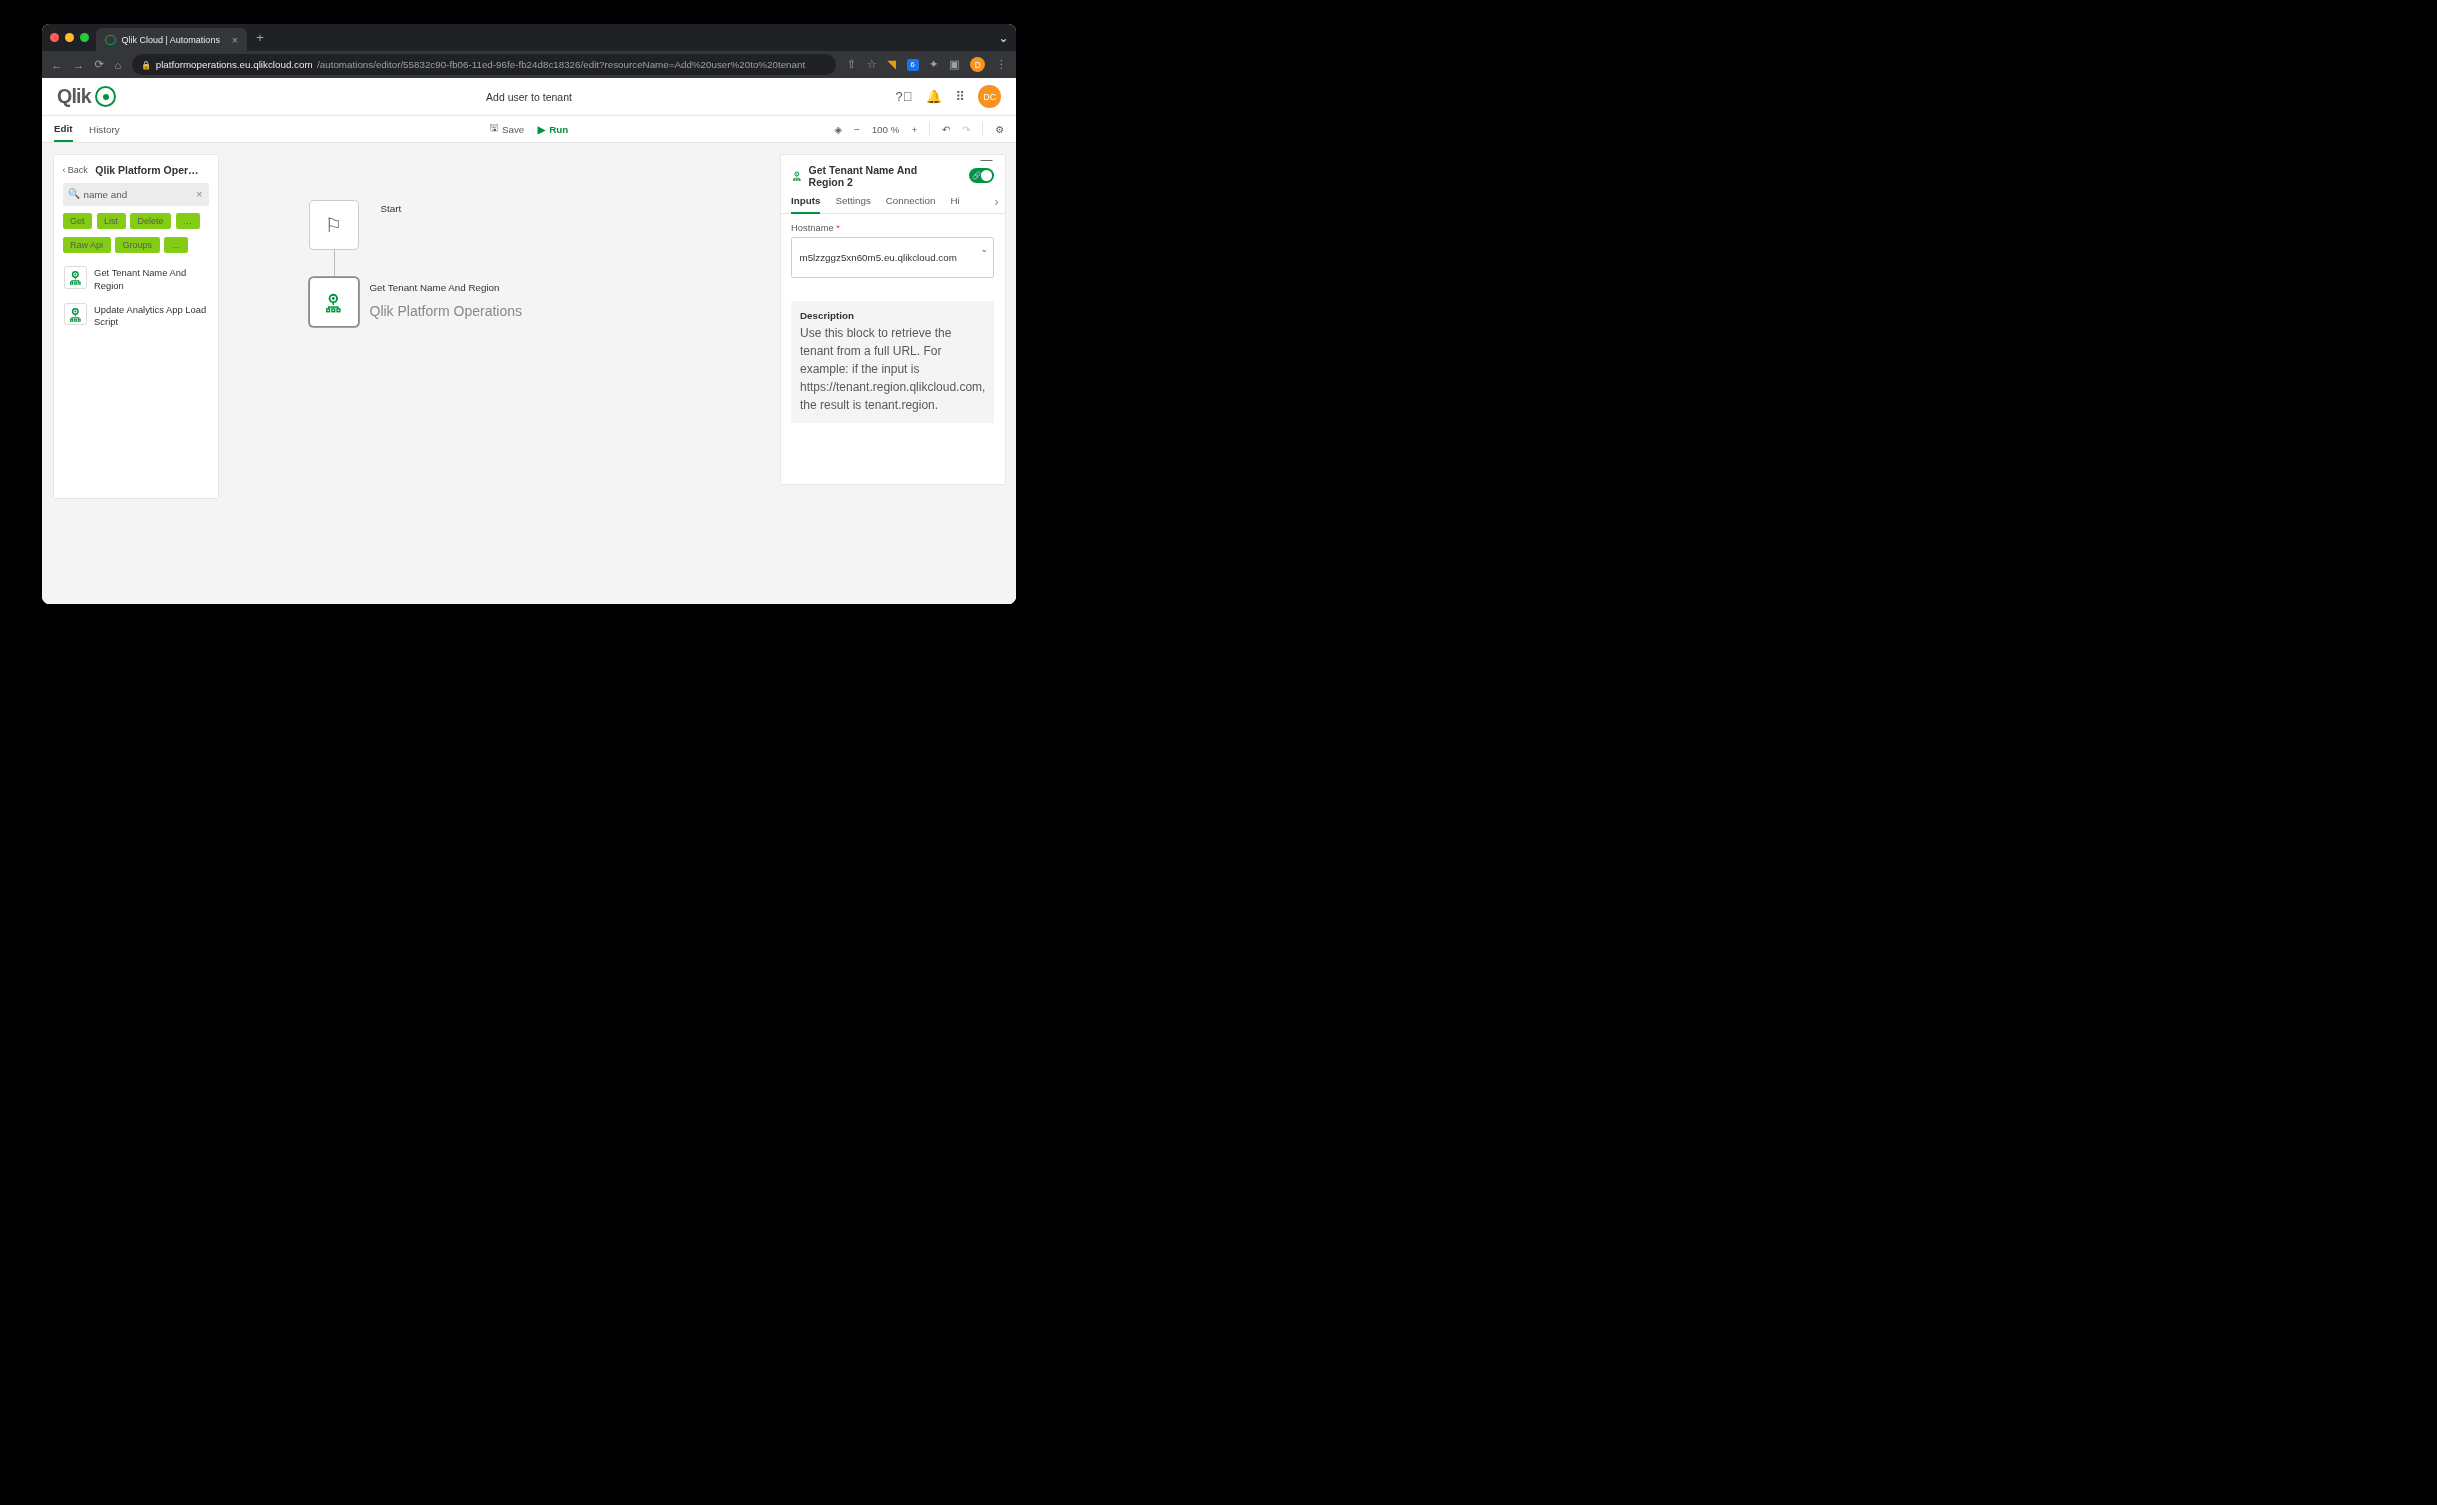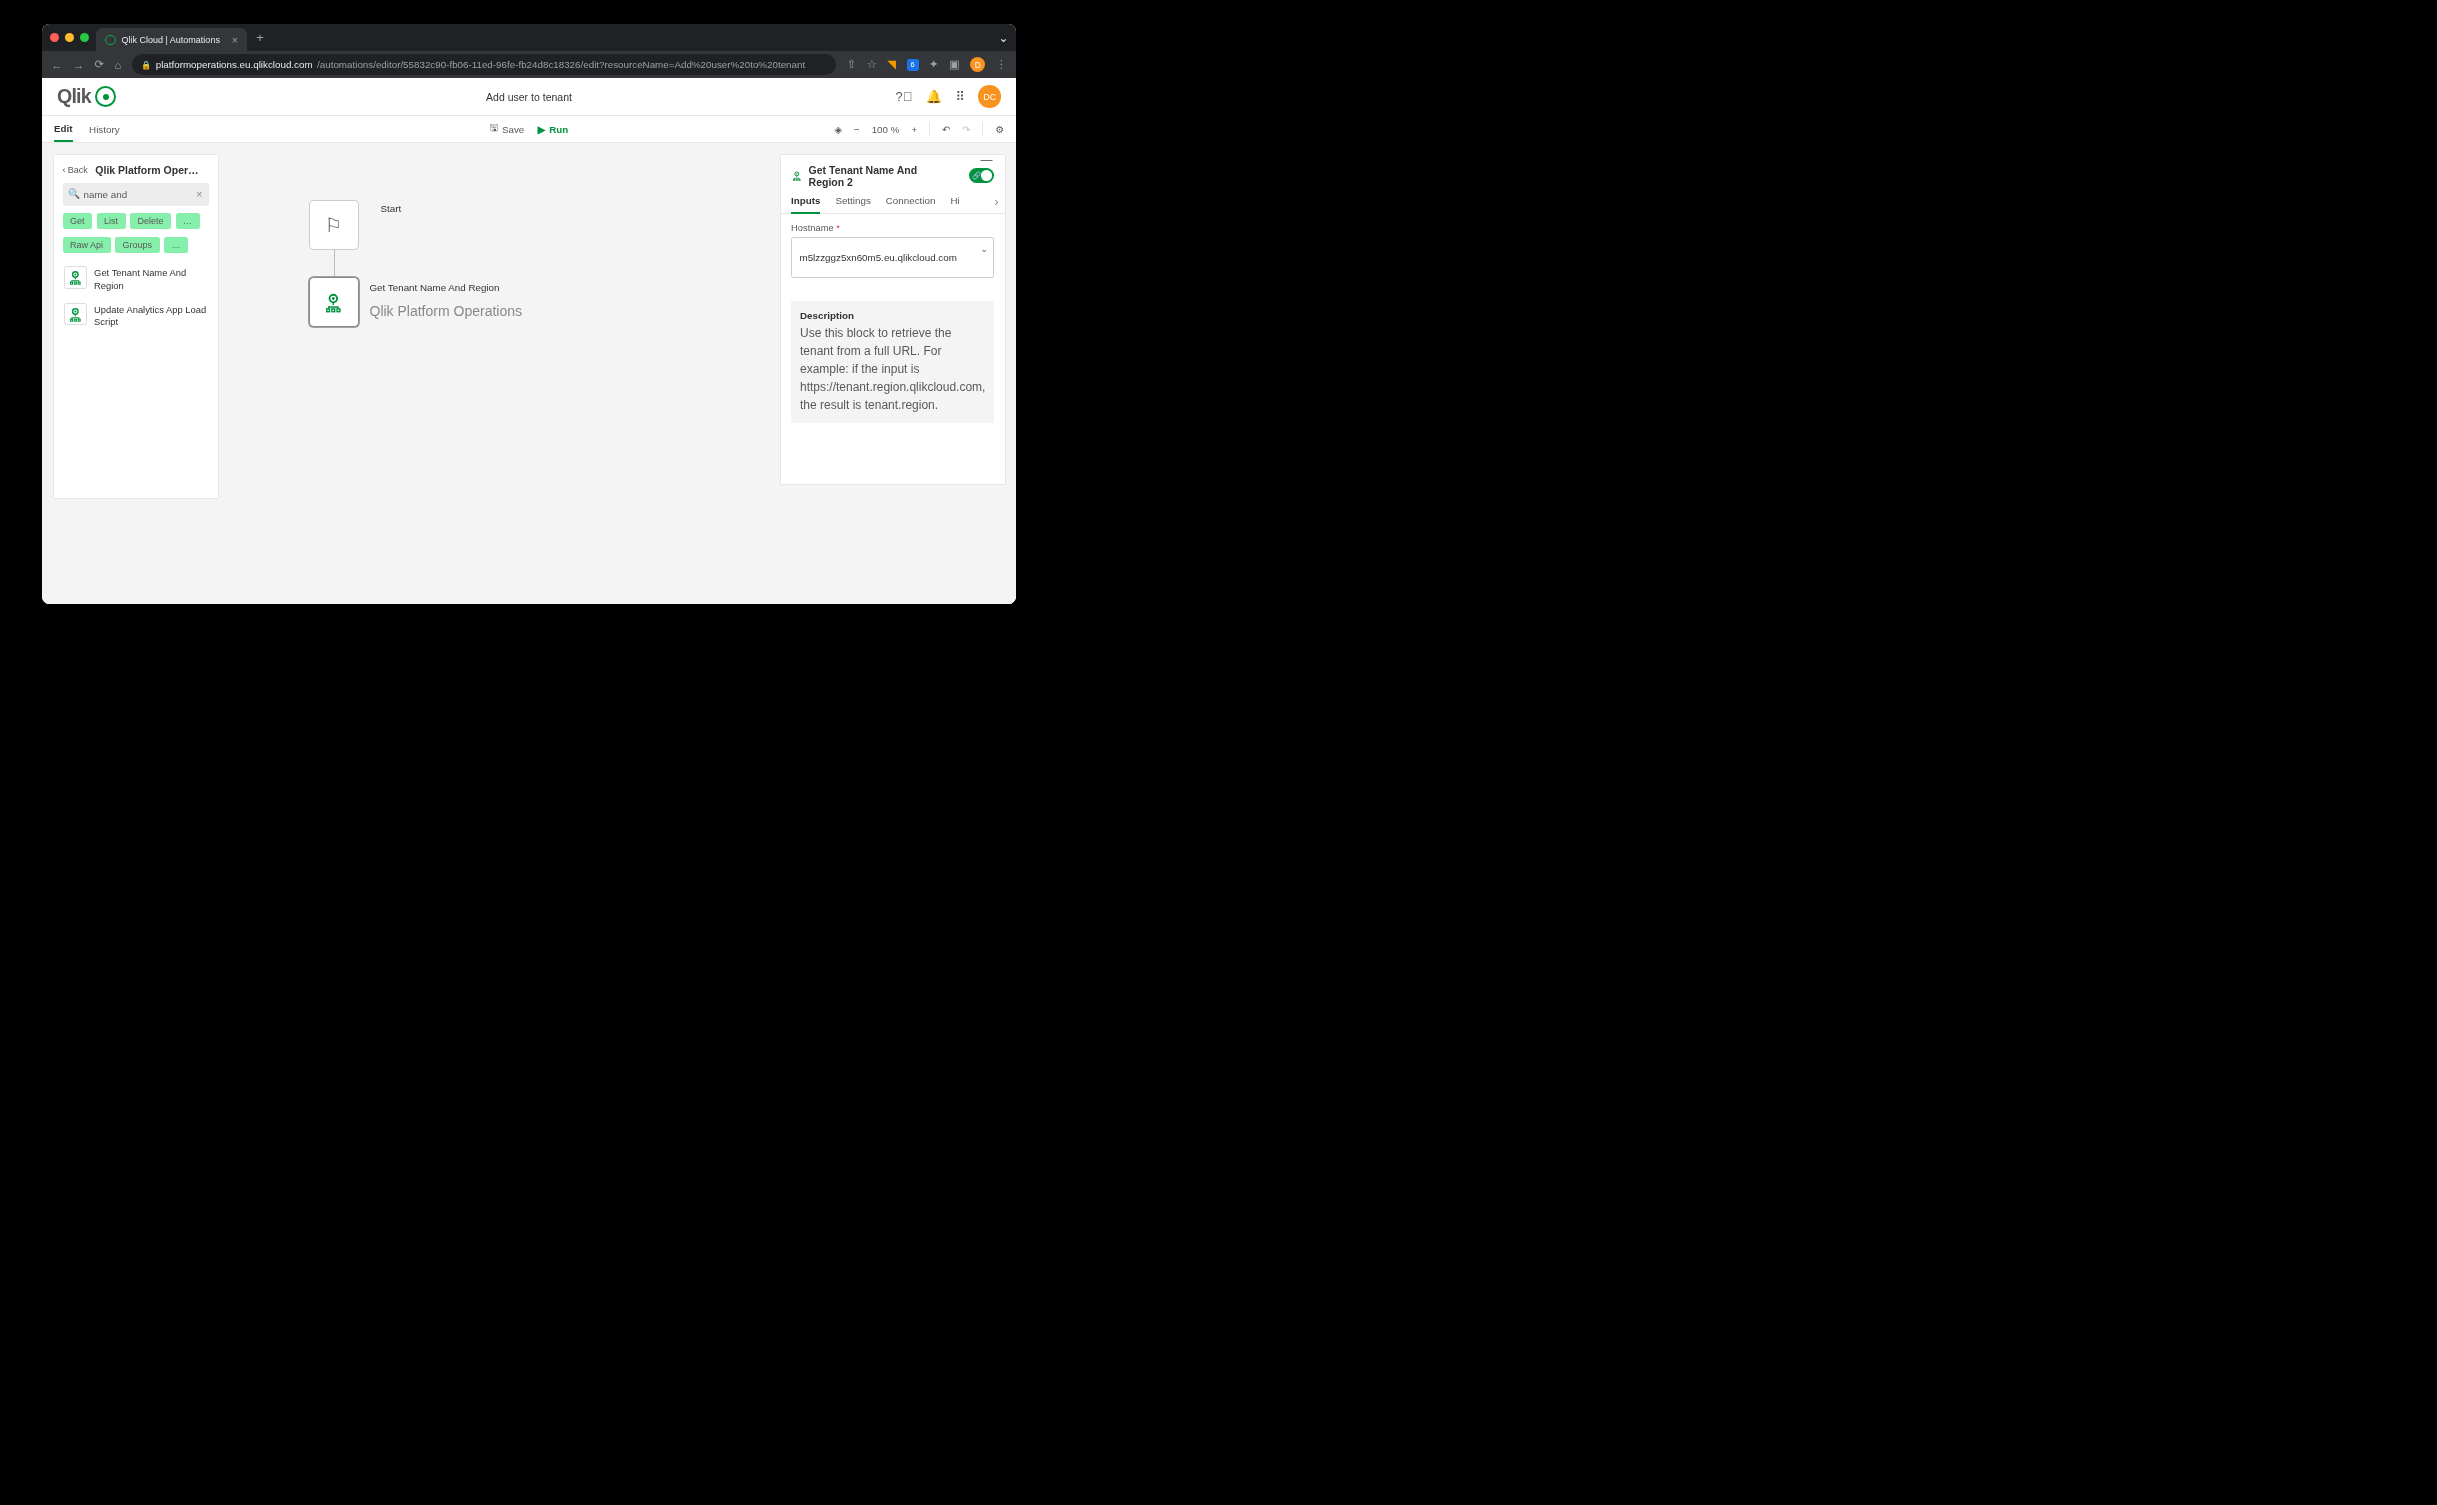--- a/index.html
+++ b/index.html
@@ -107,21 +107,21 @@
 .lp-back { color:#595959; font-size:9px; cursor:pointer; display:flex;align-items:center;gap:2.3px;}
 .lp-title { font-weight:700; font-size:10.5px; color:#333; overflow:hidden; text-overflow:ellipsis; white-space:nowrap; flex:1;}
 .lp-search { position:relative; }
 .lp-search input {
   width:100%; height:22.6px; border:none; background:#ececec; border-radius:2.3px;
   padding:0 21px; font-size:9.8px; color:#595959;
 }
 .lp-search .s-ico { position:absolute; left:6px; top:5.3px; color:#888; font-size:9.8px;}
 .lp-search .s-clr { position:absolute; right:6px; top:4.5px; color:#888; font-size:10.5px; cursor:pointer;}
 .lp-chips { display:flex; flex-wrap:wrap; gap:4.5px; }
-.chip { background:#86efac; padding:3px 7.5px; border-radius:2.3px; font-size:9px; color:#595959; cursor:pointer;}
+.chip { background:#84cc16; padding:3px 7.5px; border-radius:2.3px; font-size:9px; color:#595959; cursor:pointer;}
 .lp-items { display:flex; flex-direction:column; gap:4.5px; margin-top:3px;}
 .lp-item { display:flex; gap:7.5px; padding:3px 1.5px; cursor:pointer; }
 .lp-item-ico {
   width:22.6px;height:22.6px;border:0.8px solid #ddd;border-radius:2.3px;
   display:flex;align-items:center;justify-content:center; flex-shrink:0;
 }
 .block-glyph { color:#00943e; }
 .lp-item-txt { font-size:9.4px; color:#333; line-height:1.35; padding-top:0.8px;}
 
 .canvas { flex:1; position:relative; }

